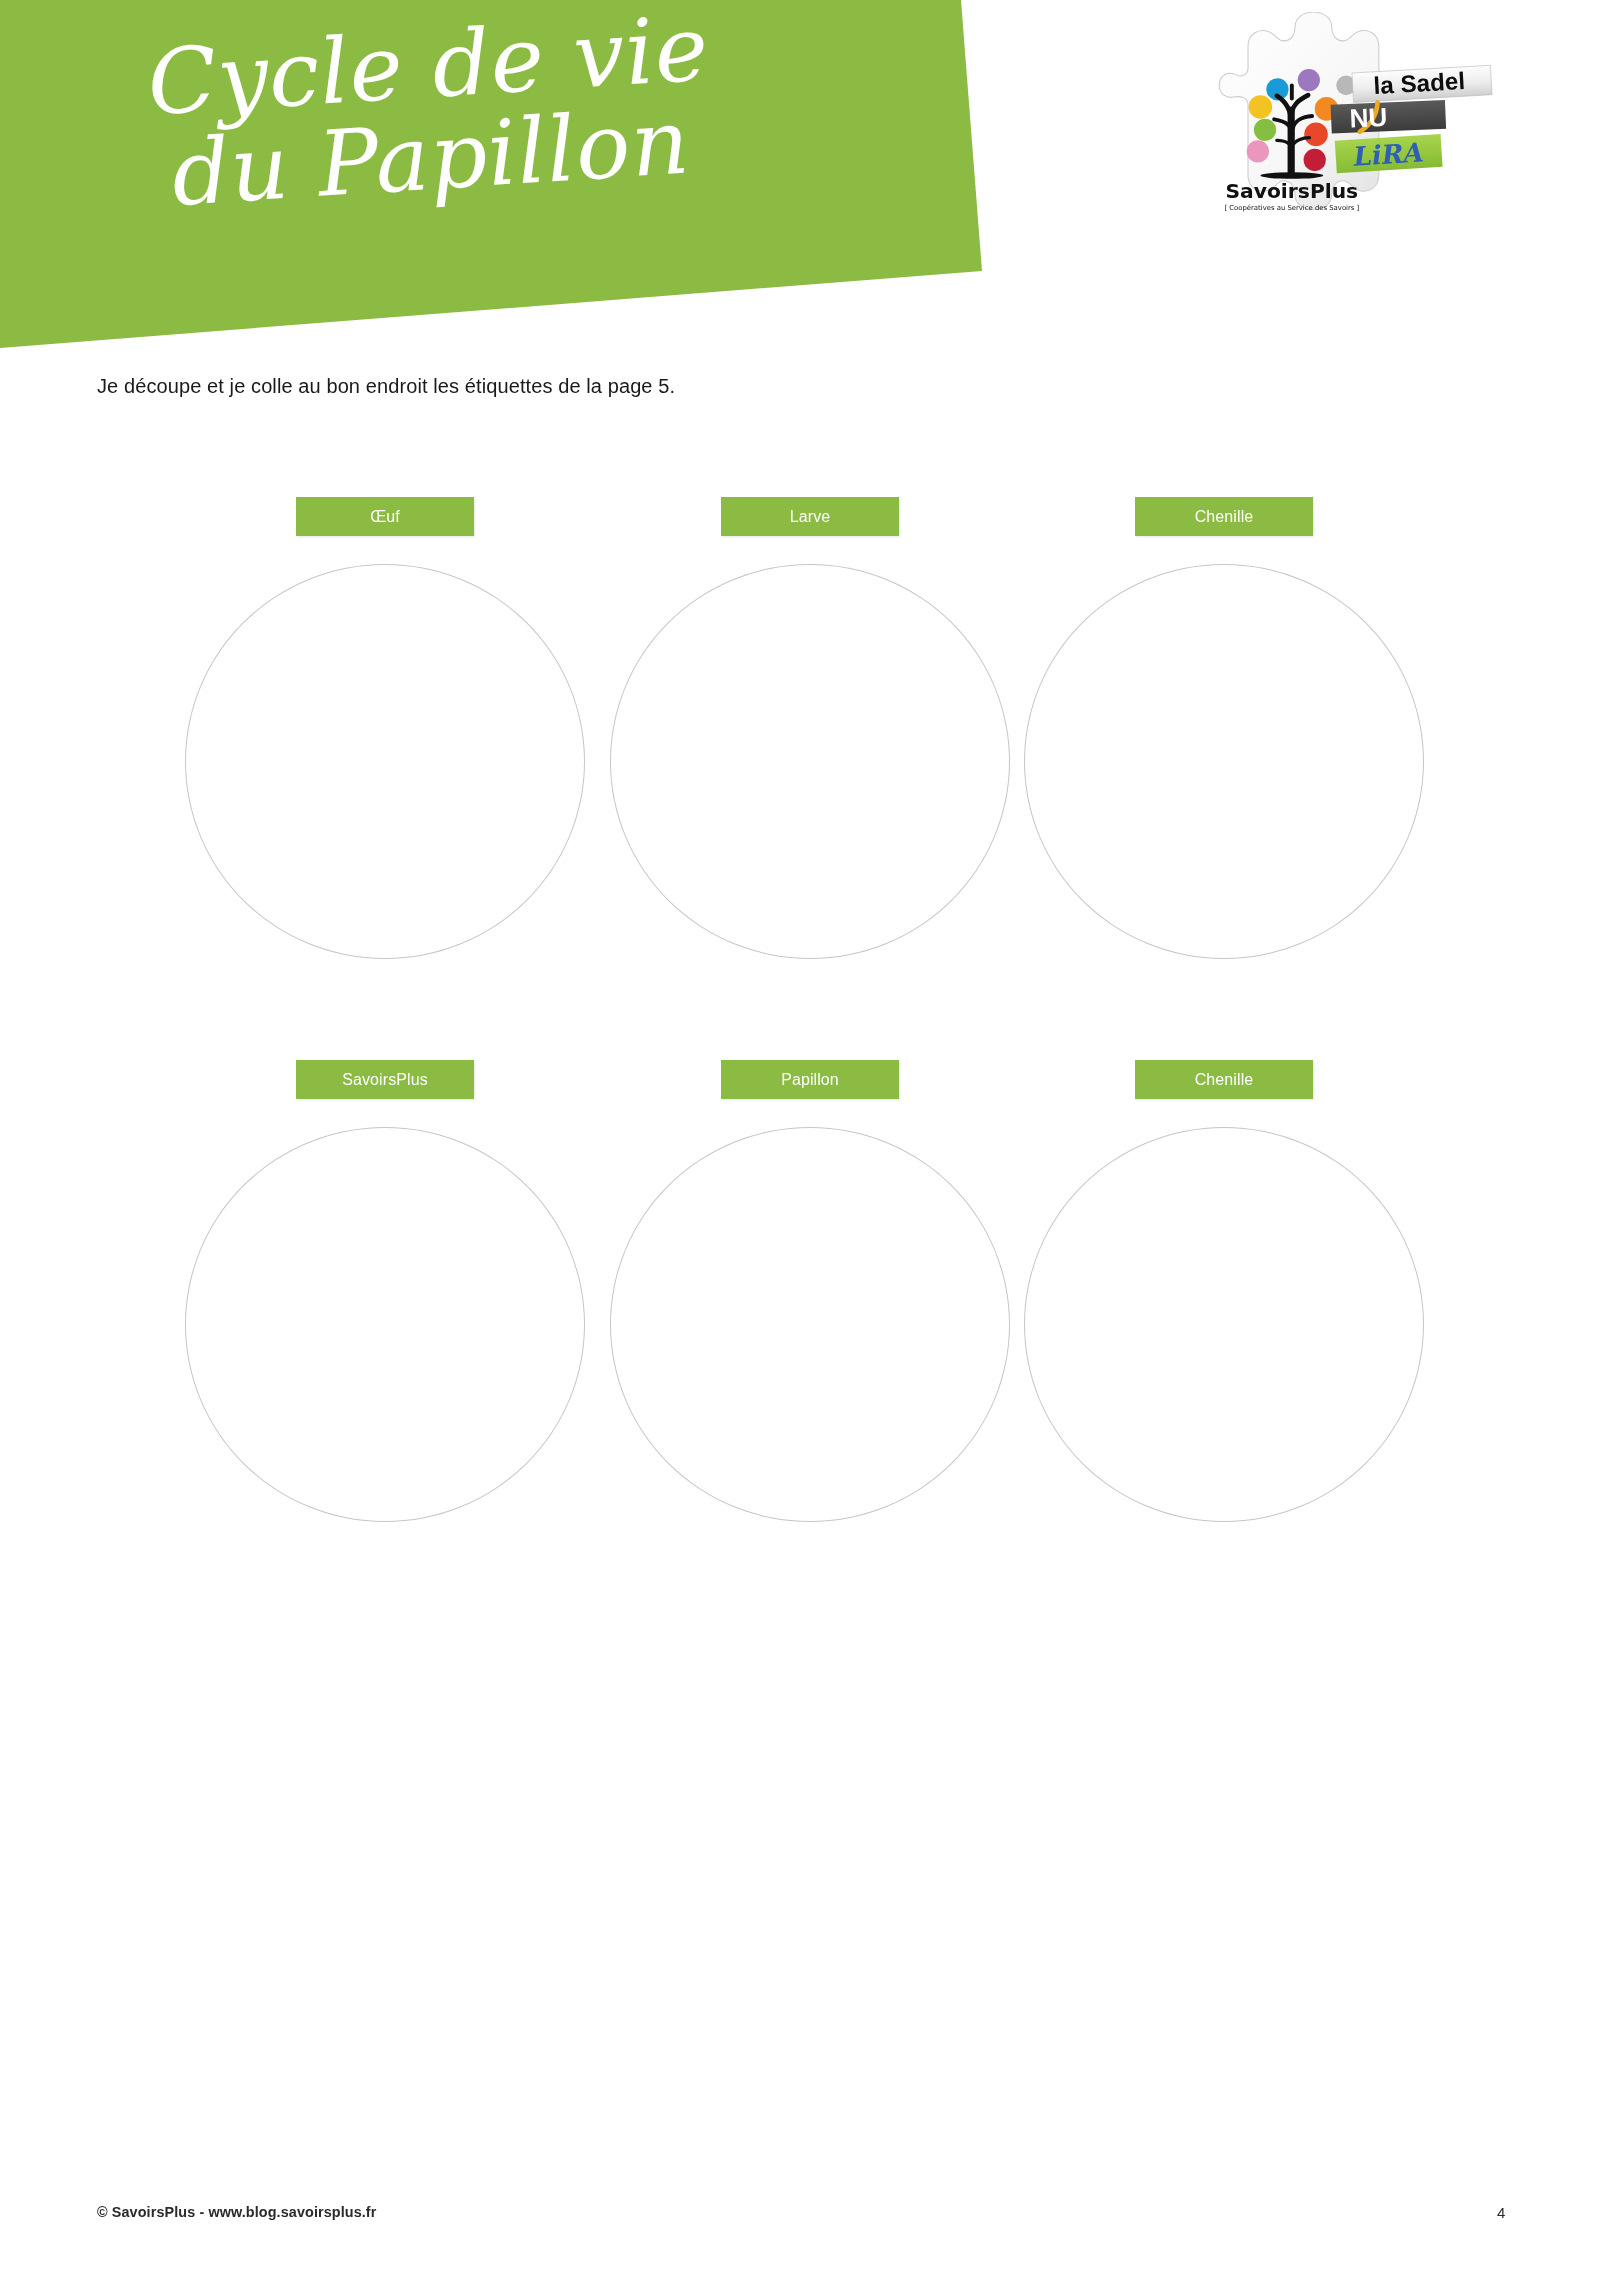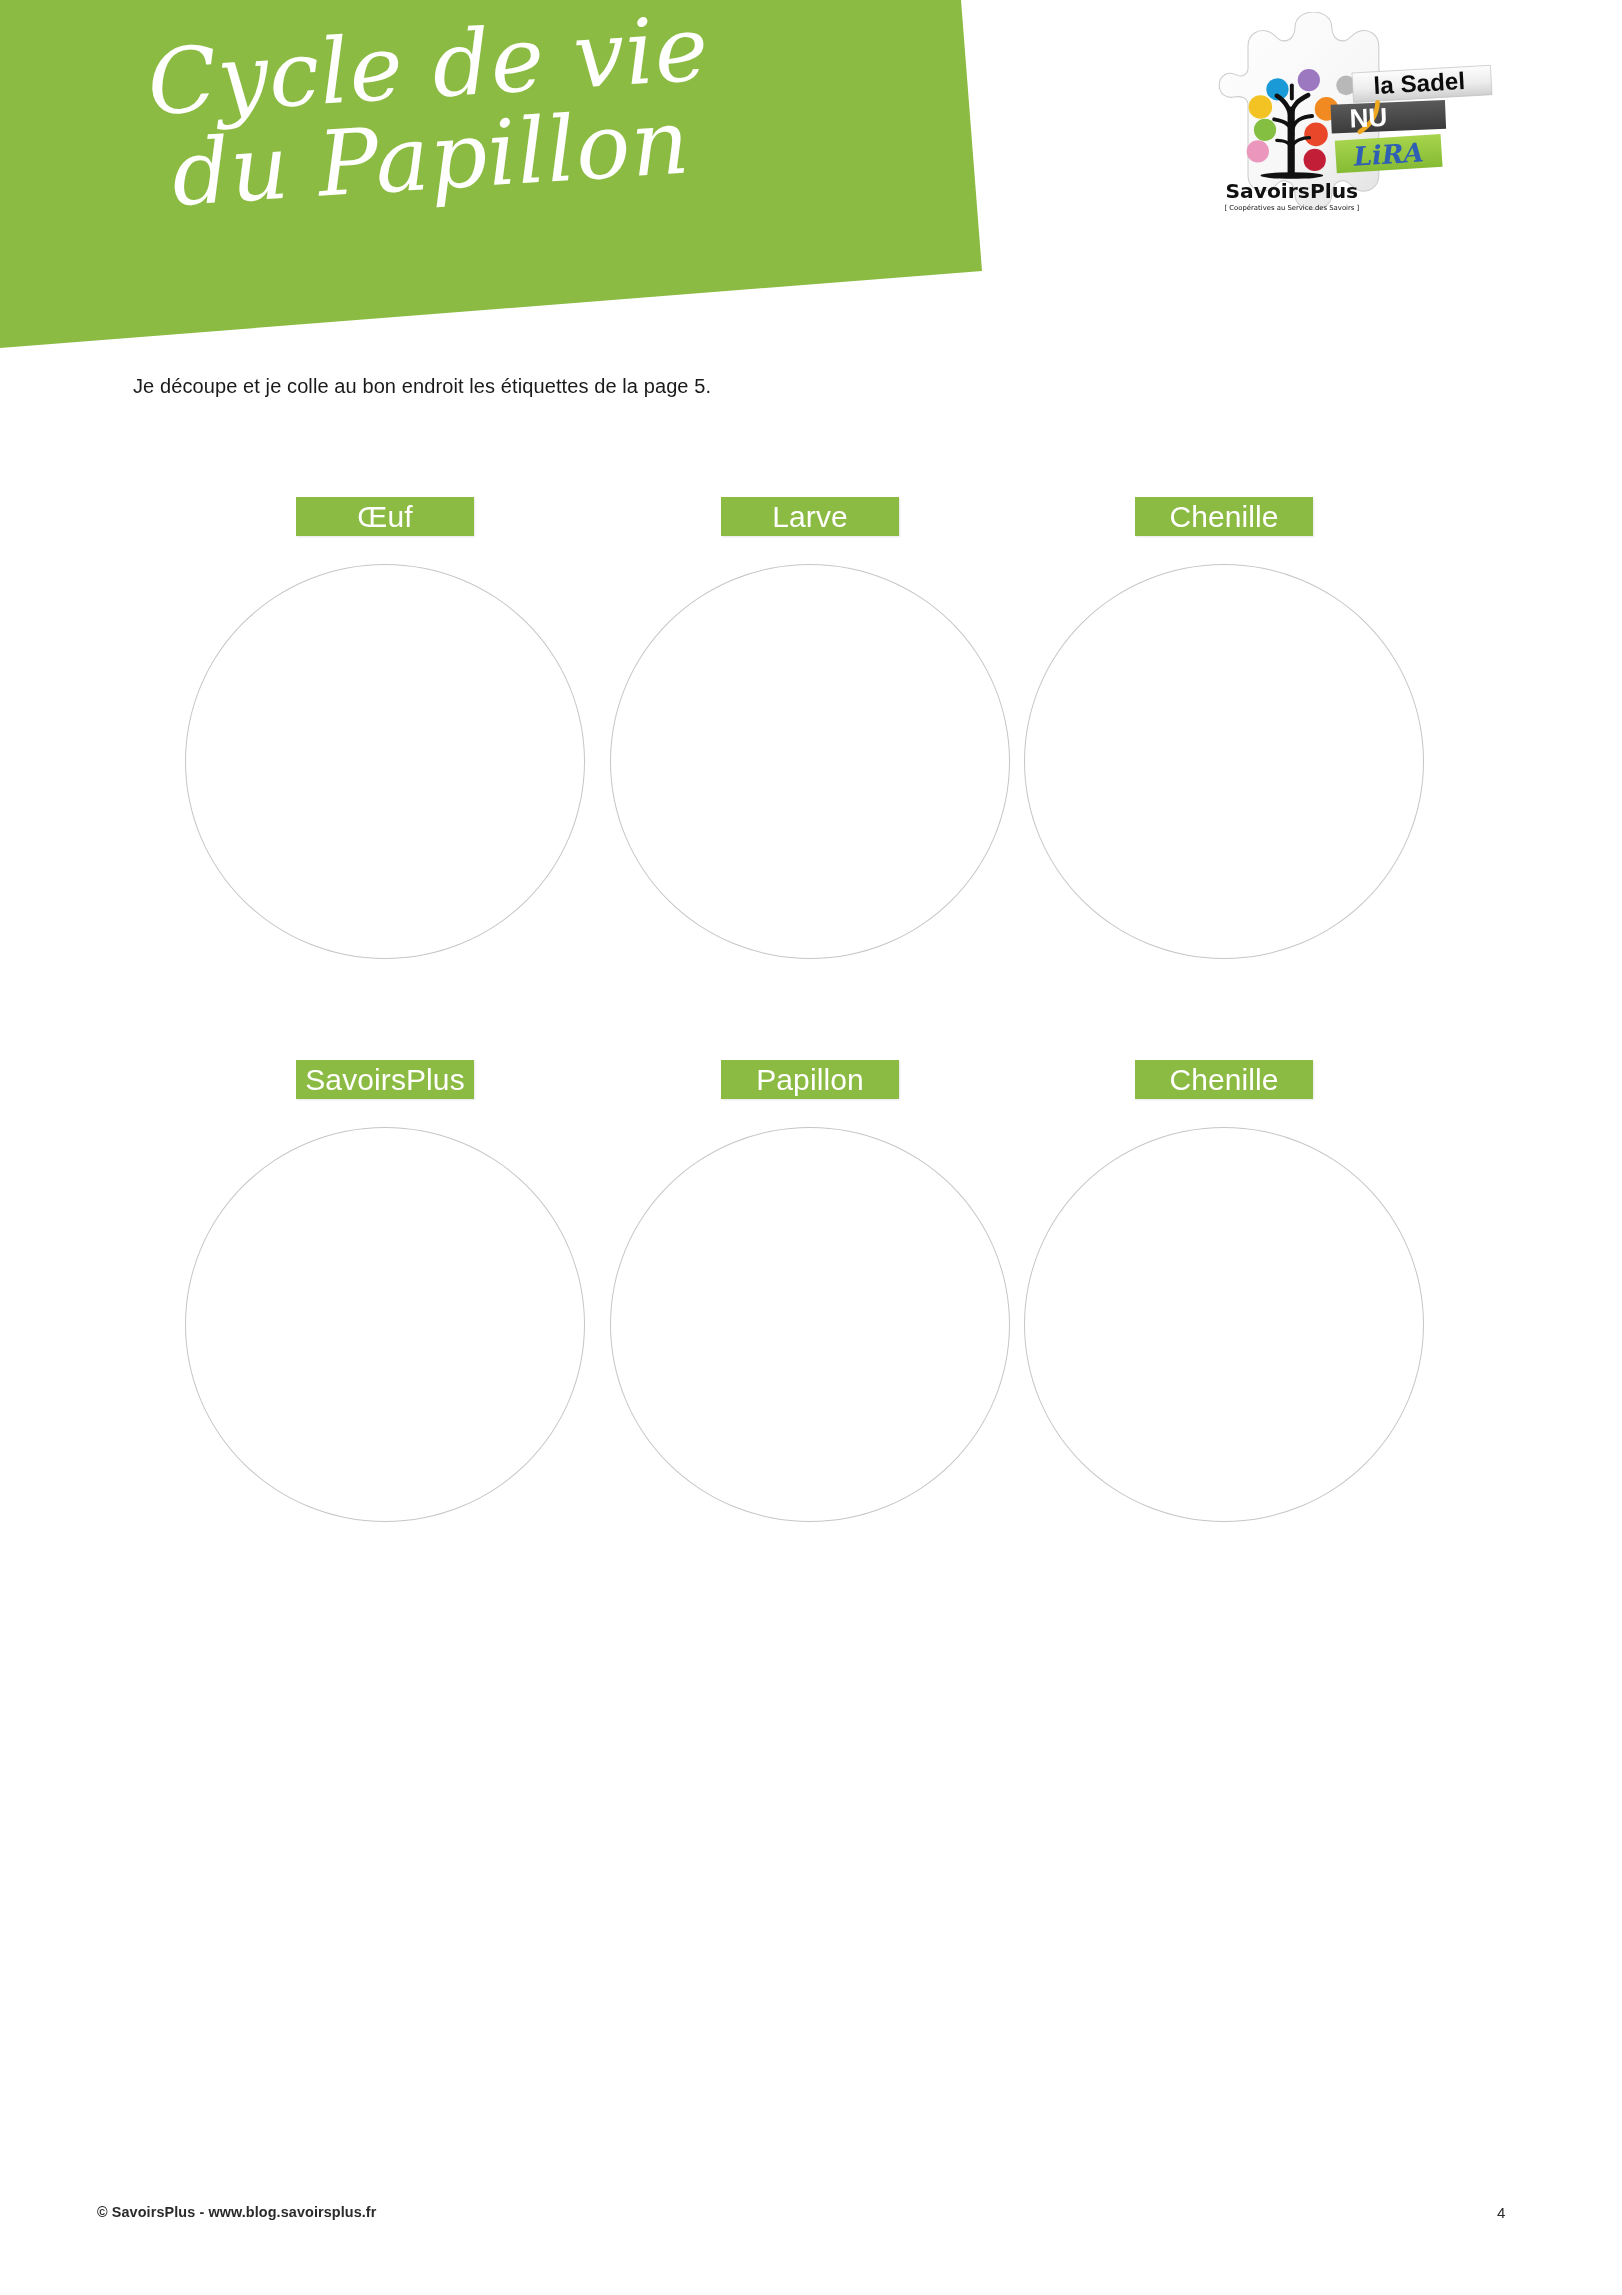--- a/index.html
+++ b/index.html
@@ -57,21 +57,20 @@
 
   
   .instruction {
     position: absolute;
     left: 97px;
     top: 375px;
     font-size: 20px;
     color: #1a1a1a;
     letter-spacing: 0.1px;
     white-space: nowrap;
-    margin-left: 36px;
   }
 
   
   .row { position: absolute; left: 0; width: 1623px; }
   .row-1 { top: 497px; }
   .row-2 { top: 1060px; }
 
   .cell {
     position: absolute;
     top: 0;
@@ -84,21 +83,21 @@
 
   .stage-label {
     position: absolute;
     top: 0;
     left: 50%;
     transform: translateX(-50%);
     width: 178px;
     height: 39px;
     background: #8CBB43;
     color: #ffffff;
-    font-size: 30px;
+    font-size: 16px;
     line-height: 39px;
     text-align: center;
     letter-spacing: 0.1px;
     box-shadow: 0.7px 1.3px 2px rgba(0,0,0,0.10);
   }
   .stage-circle {
     position: absolute;
     top: 67px;
     left: 50%;
     transform: translateX(-50%);

